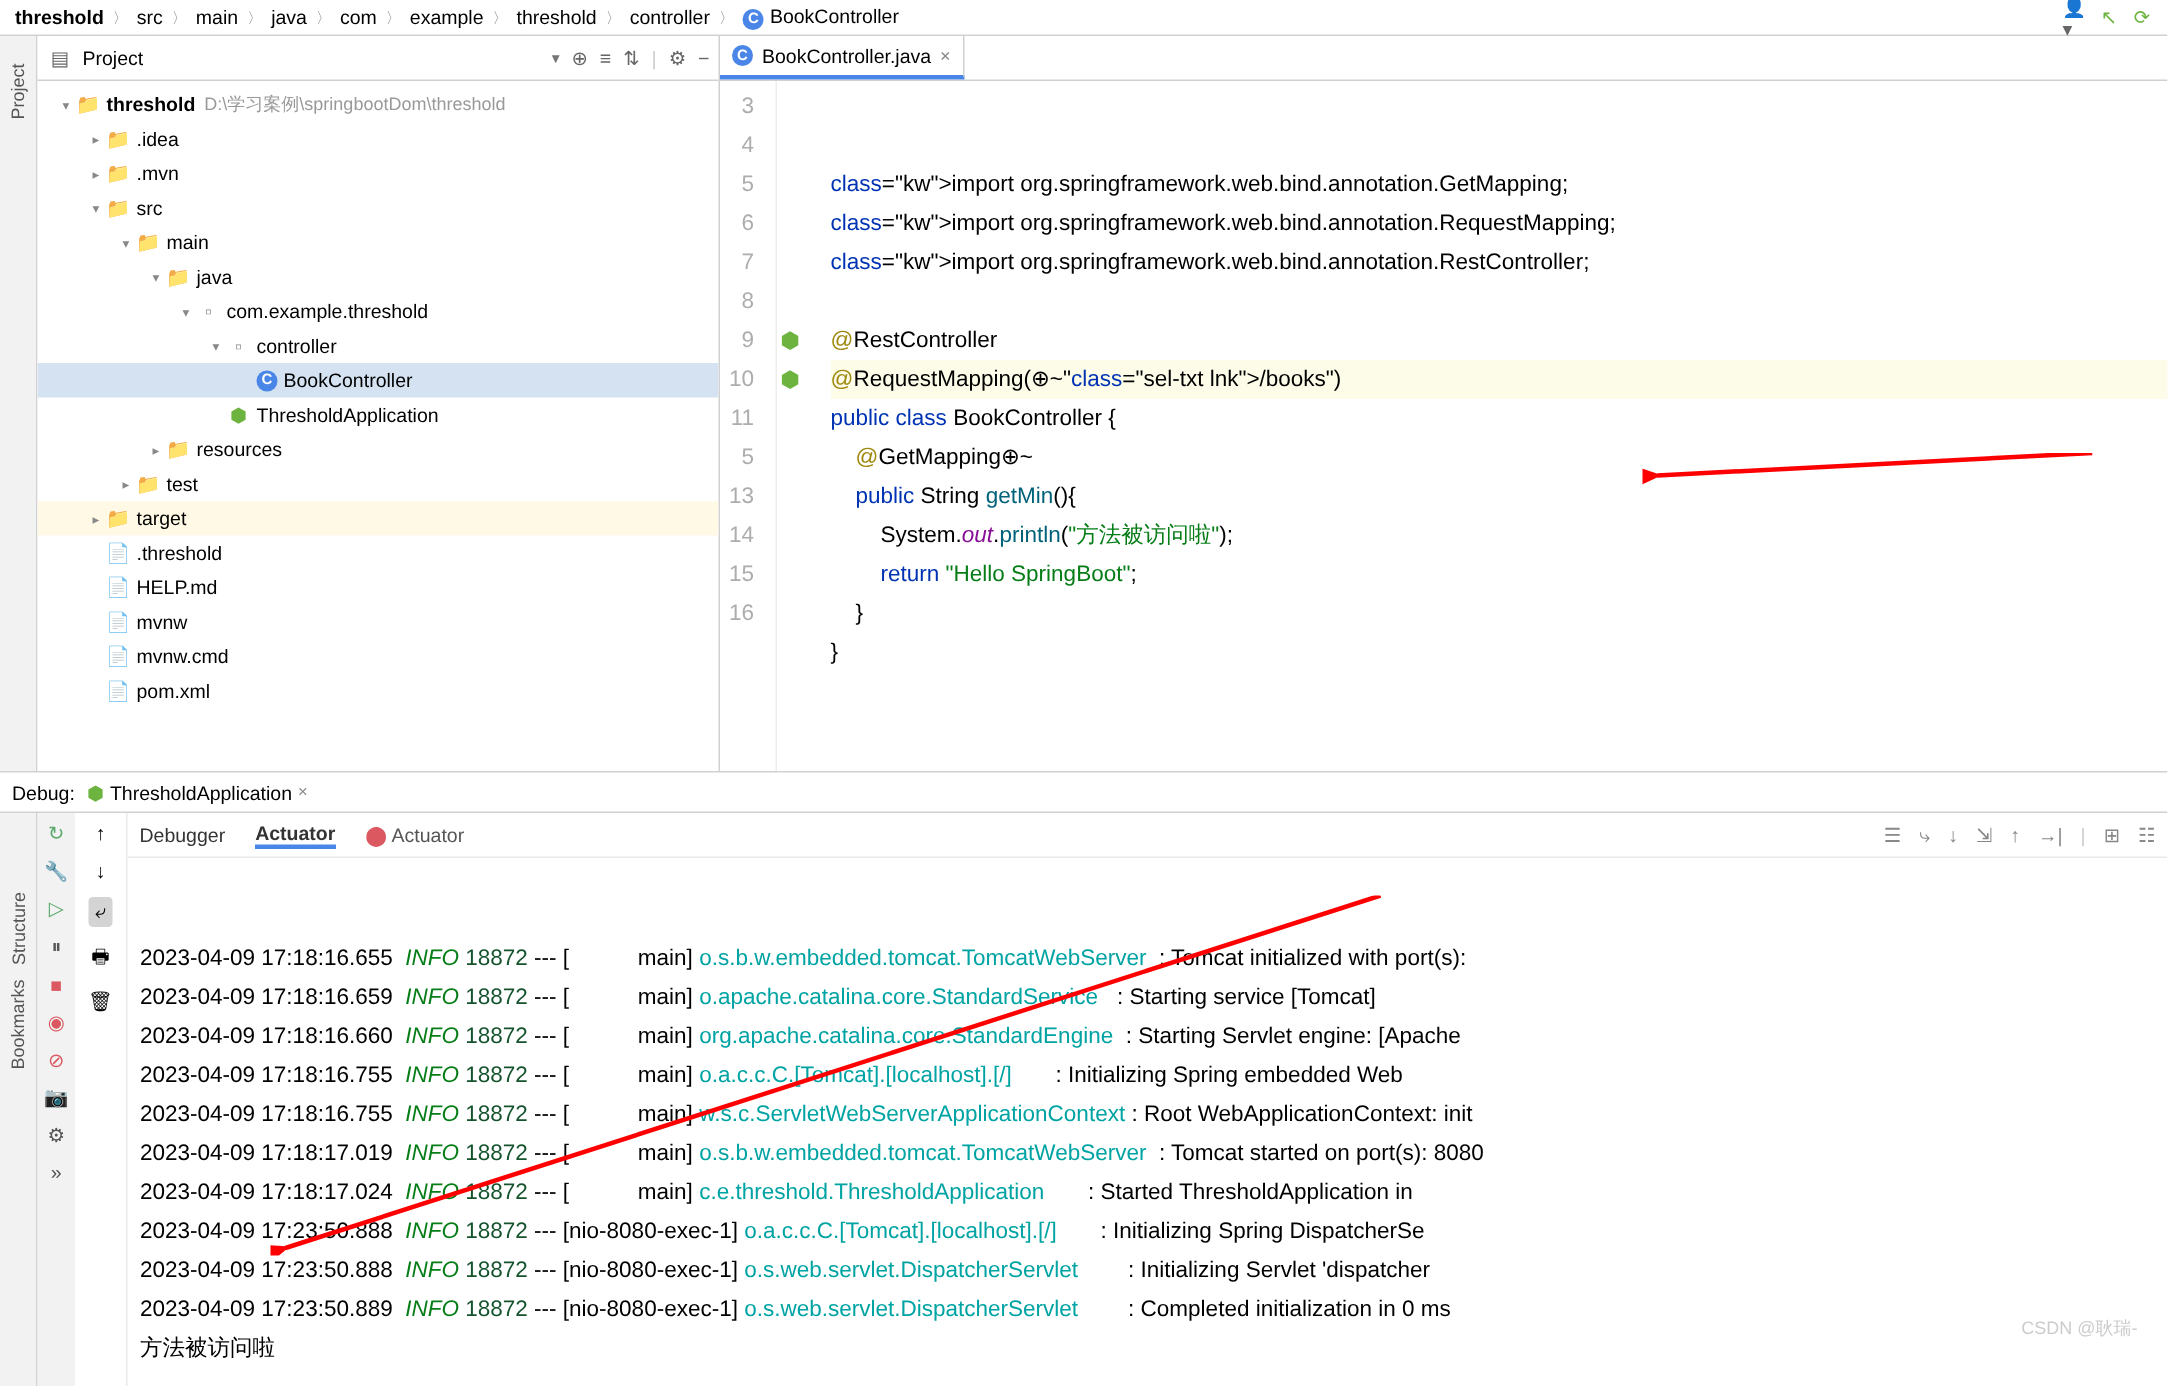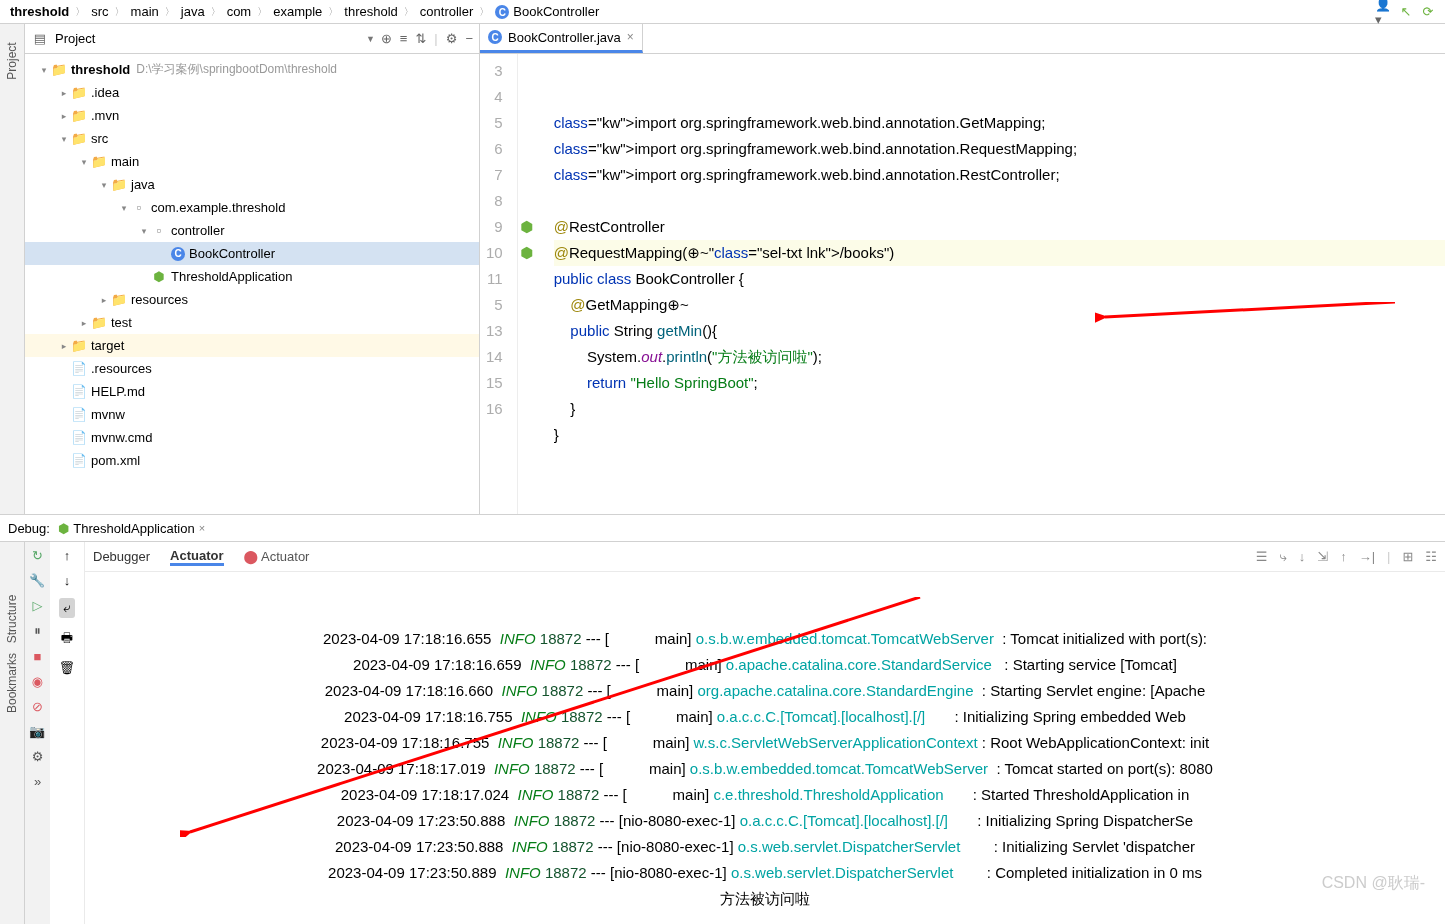--- a/index.html
+++ b/index.html
@@ -50,32 +50,32 @@
 .mtd {color:#00627a;}
 .fld{color:#871094; font-style:italic;}
 .arrow1 { position:absolute; top:248px; right:50px; pointer-events:none;}
 .bottom { border-top:1px solid #d1d1d1; display:flex; flex-direction:column;}
 .dbg-hdr { display:flex; align-items:center; height:26px; padding:0 8px; gap:8px;}
 .dbg-hdr .app { display:flex; align-items:center; gap:4px;}
 .dbg-tb { display:flex; flex:1; min-height:0; border-top:1px solid #d1d1d1;}
 .dbg-left { width:25px; background:#f2f2f2; display:flex; flex-direction:column; align-items:center; padding:6px 0; gap:10px;}
 .dbg-left div { cursor:pointer; color:#555; font-size:13px;}
 .dbg-left2 { width:35px; background:#fff; border-right:1px solid #eaeaea; display:flex; flex-direction:column; align-items:center; padding:6px 0; gap:10px;}
-.dbg-main { flex:1; display:flex; flex-direction:column; min-width:0;text-align:center;}
+.dbg-main { flex:1; display:flex; flex-direction:column; min-width:0;}
 .dbg-tabs { display:flex; height:30px; align-items:center; padding:0 8px; gap:20px; border-bottom:1px solid #eaeaea;}
 .dbg-tabs .t { cursor:pointer; color:#333;}
 .dbg-tabs .t.sel { border-bottom:3px solid #4a86e8; font-weight:bold;}
 .dbg-tabs .act { color:#555;}
 .dbg-tabs .tb-btns { display:flex; gap:12px; margin-left:auto; color:#888;}
 .console { flex:1; overflow:auto; font-family:"JetBrains Mono","Consolas",monospace; font-size:15px; padding:2px 8px; white-space:pre; line-height:26px; position:relative;}
 .console .info { color:#067d17;font-style:italic;}
 .console .pid { color:#14532d;}
 .console .logger { color:#00a3a3;}
 .arrow2 { position:absolute; top:25px; left:95px; pointer-events:none;}
-.watermark { position:fixed; bottom:30px; right:20px; color:#ccc; font-size:16px;}
+.watermark { position:fixed; bottom:30px; right:20px; color:#ccc; font-size:12px;}
 </style>
 </head>
 <body>
 
 <div class="top">
   <div class="breadcrumb" id="bc">
       <span class="crumb bold">threshold</span>
       <span class="sep">〉</span>
       <span class="crumb">src</span>
       <span class="sep">〉</span>
@@ -180,21 +180,21 @@
             <span>test</span>
           </div>
           <div class="node" style="background: rgb(255, 249, 230); padding-left: 32px;">
             <span class="tw">▸</span>
             <span class="ic folder-o">📁</span>
             <span>target</span>
           </div>
           <div class="node" style="padding-left: 32px;">
             <span class="tw"></span>
             <span class="ic file">📄</span>
-            <span>.resources</span>
+            <span>.threshold</span>
           </div>
           <div class="node" style="padding-left: 32px;">
             <span class="tw"></span>
             <span class="ic file">📄</span>
             <span>HELP.md</span>
           </div>
           <div class="node" style="padding-left: 32px;">
             <span class="tw"></span>
             <span class="ic file">📄</span>
             <span>mvnw</span>

